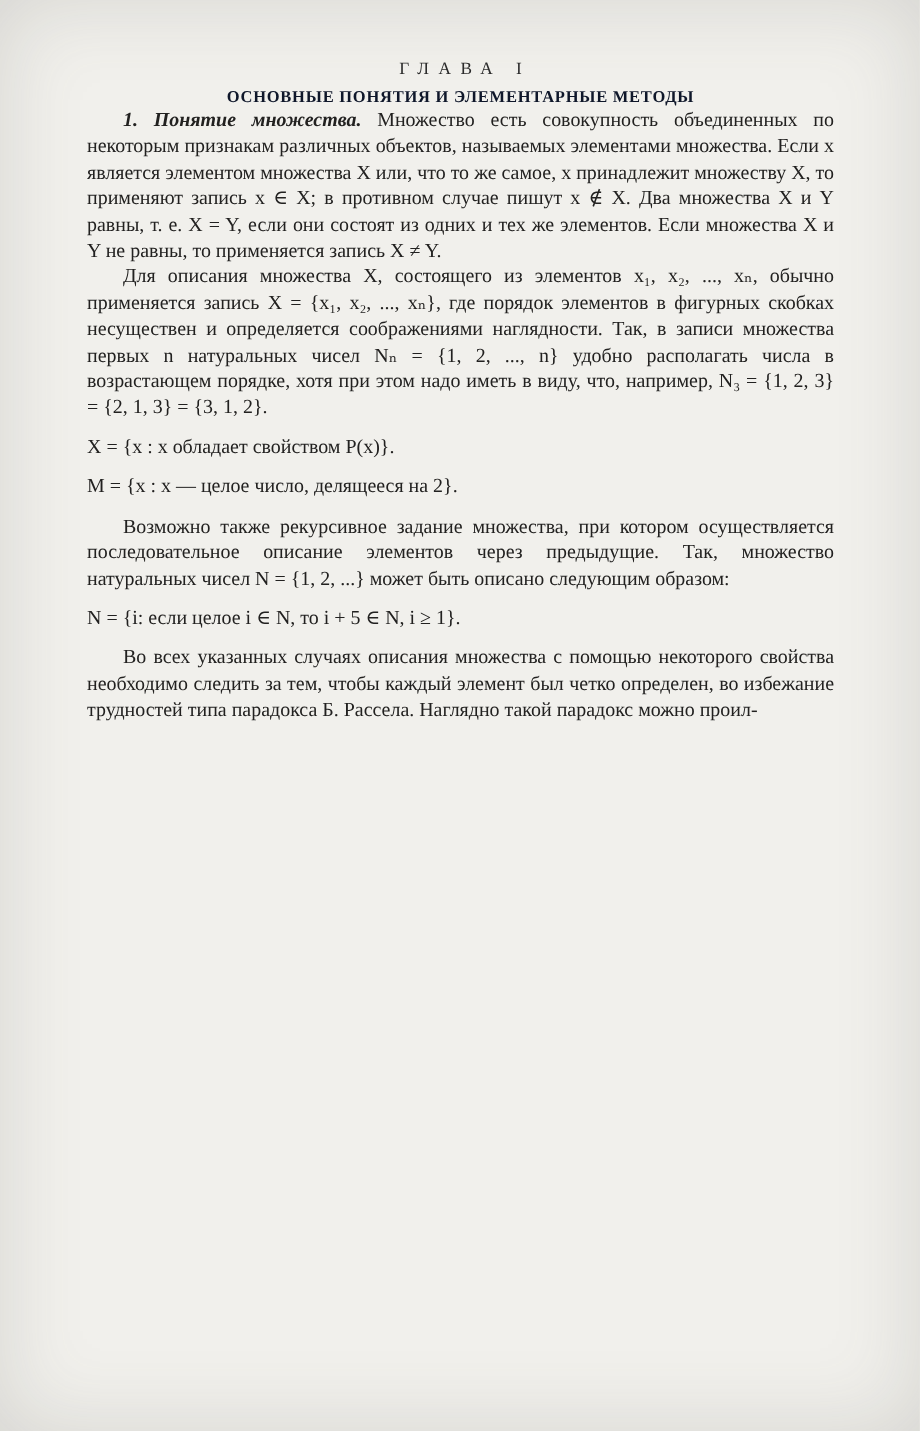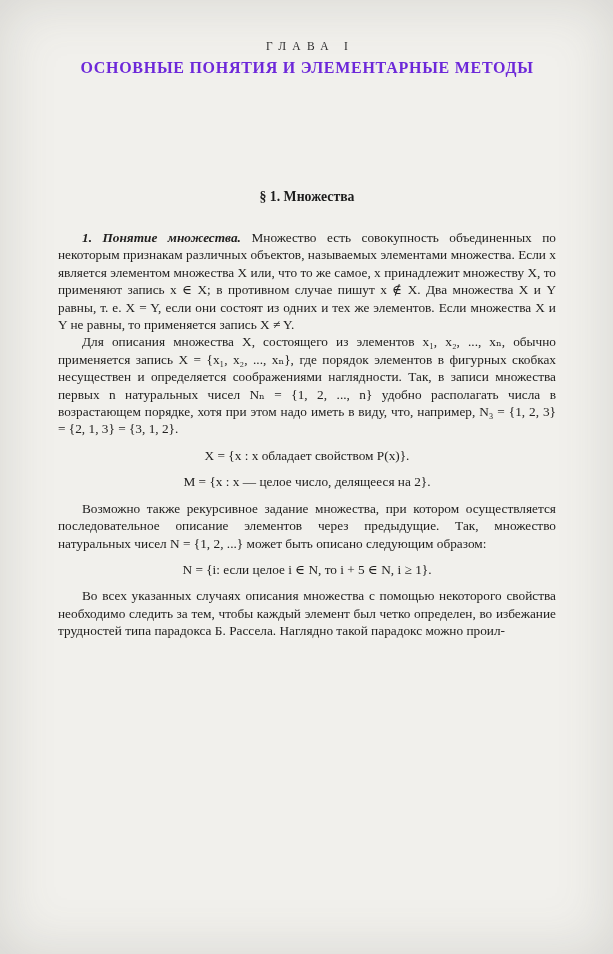--- a/index.html
+++ b/index.html
@@ -25,24 +25,24 @@
   }
   .chapter-label {
     font-size: 11.5px;
     letter-spacing: 0.55em;
     text-indent: 0.55em; 
     color: #2b2b2b;
     margin-bottom: 7px;
   }
   .chapter-title {
     margin: 0;
-    font-size: 16px;
+    font-size: 11px;
     font-weight: bold;
     letter-spacing: 0.045em;
-    color: #6d28d9;
+    color: #0f172a;
   }
   .section-heading {
     margin: 112px 0 24px 0;
     text-align: center;
     font-size: 13.8px;
     font-weight: bold;
     color: #1c1c1c;
   }
   .body-text {
     font-size: 13.3px;
@@ -55,36 +55,35 @@
   }
   .para.indent {
     text-indent: 24px;
   }
   .para .lead {
     font-weight: bold;
     font-style: italic;
   }
   .formula {
     margin: 9px 0;
-    text-align: center;
+    text-align: left;
     text-indent: 0;
     white-space: nowrap;
   }
 </style>
 </head>
 <body>
 
 <div class="page">
 
   <header class="chapter-header">
     <div class="chapter-label">ГЛАВА I</div>
     <h1 class="chapter-title">ОСНОВНЫЕ ПОНЯТИЯ И ЭЛЕМЕНТАРНЫЕ МЕТОДЫ</h1>
   </header>
 
-  <h2 class="section-heading">§ 1. Множества</h2>
 
   <div class="body-text">
 
     <p class="para indent"><span class="lead">1. Понятие множества.</span><span> Множество есть совокупность объединенных по некоторым признакам различных объектов, называемых элементами множества. Если x является элементом множества X или, что то же самое, x принадлежит множеству X, то применяют запись x ∈ X; в противном случае пишут x ∉ X. Два множества X и Y равны, т. е. X = Y, если они состоят из одних и тех же элементов. Если множества X и Y не равны, то применяется запись X ≠ Y.</span></p>
 
     <p class="para indent">Для описания множества X, состоящего из элементов x₁, x₂, ..., xₙ, обычно применяется запись X = {x₁, x₂, ..., xₙ}, где порядок элементов в фигурных скобках несуществен и определяется соображениями наглядности. Так, в записи множества первых n натуральных чисел Nₙ = {1, 2, ..., n} удобно располагать числа в возрастающем порядке, хотя при этом надо иметь в виду, что, например, N₃ = {1, 2, 3} = {2, 1, 3} = {3, 1, 2}.</p>
 
 
     <div class="formula">X = {x : x обладает свойством P(x)}.</div>
 

